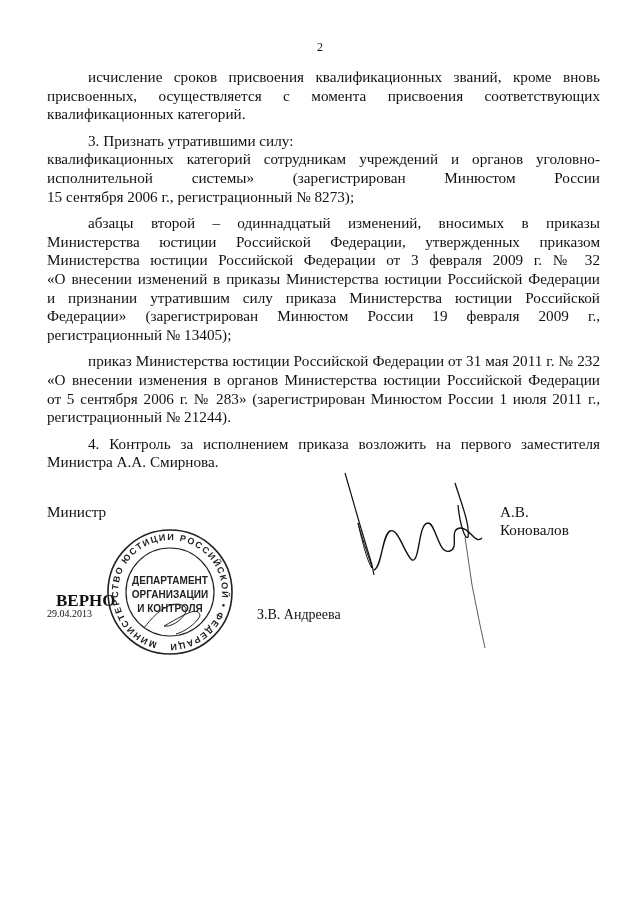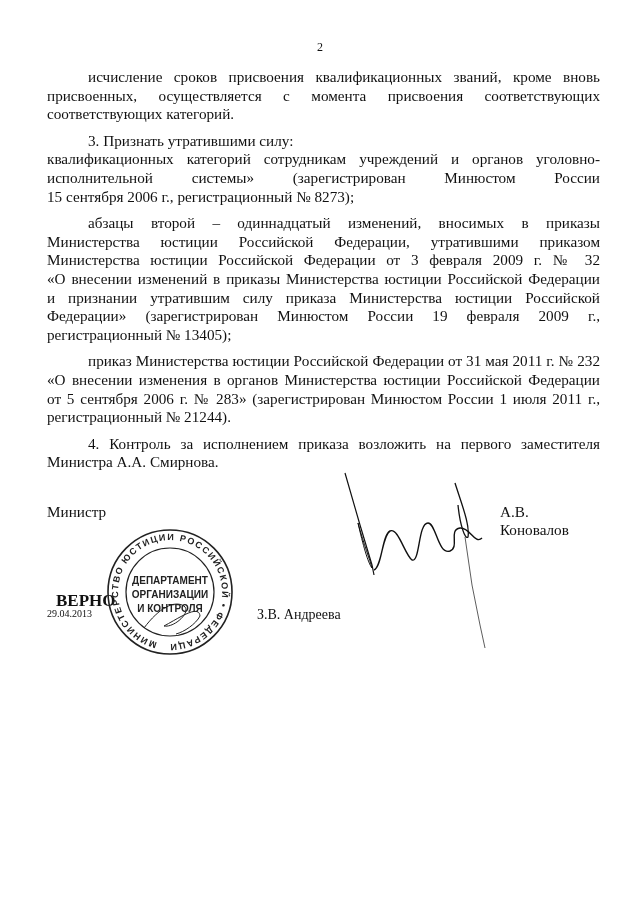--- a/index.html
+++ b/index.html
@@ -21,33 +21,33 @@
 </style>
 </head>
 <body>
 
 <div class="page-num">2</div>
 
 <div class="body-text">
   <div>
     <span class="line ind">исчисление сроков присвоения квалификационных званий, кроме вновь</span>
     <span class="line">присвоенных, осуществляется с момента присвоения соответствующих</span>
-    <span class="line last">соответствующих категорий.</span>
+    <span class="line last">квалификационных категорий.</span>
   </div>
   <div>
     <span class="line ind last">3. Признать утратившими силу:</span>
   </div>
   <div>
     <span class="line">квалификационных категорий сотрудникам учреждений и органов уголовно-</span>
     <span class="line">исполнительной системы» (зарегистрирован Минюстом России</span>
     <span class="line last">15 сентября 2006 г., регистрационный № 8273);</span>
   </div>
   <div>
     <span class="line ind">абзацы второй – одиннадцатый изменений, вносимых в приказы</span>
-    <span class="line">Министерства юстиции Российской Федерации, утратившими приказом</span>
+    <span class="line">Министерства юстиции Российской Федерации, утвержденных приказом</span>
     <span class="line">Министерства юстиции Российской Федерации от 3 февраля 2009 г. № 32</span>
     <span class="line">«О внесении изменений в приказы Министерства юстиции Российской Федерации</span>
     <span class="line">и признании утратившим силу приказа Министерства юстиции Российской</span>
     <span class="line">Федерации» (зарегистрирован Минюстом России 19 февраля 2009 г.,</span>
     <span class="line last">регистрационный № 13405);</span>
   </div>
   <div>
     <span class="line ind">приказ Министерства юстиции Российской Федерации от 31 мая 2011 г. № 232</span>
     <span class="line">«О внесении изменения в органов Министерства юстиции Российской Федерации</span>
     <span class="line">от 5 сентября 2006 г. № 283» (зарегистрирован Минюстом России 1 июля 2011 г.,</span>

